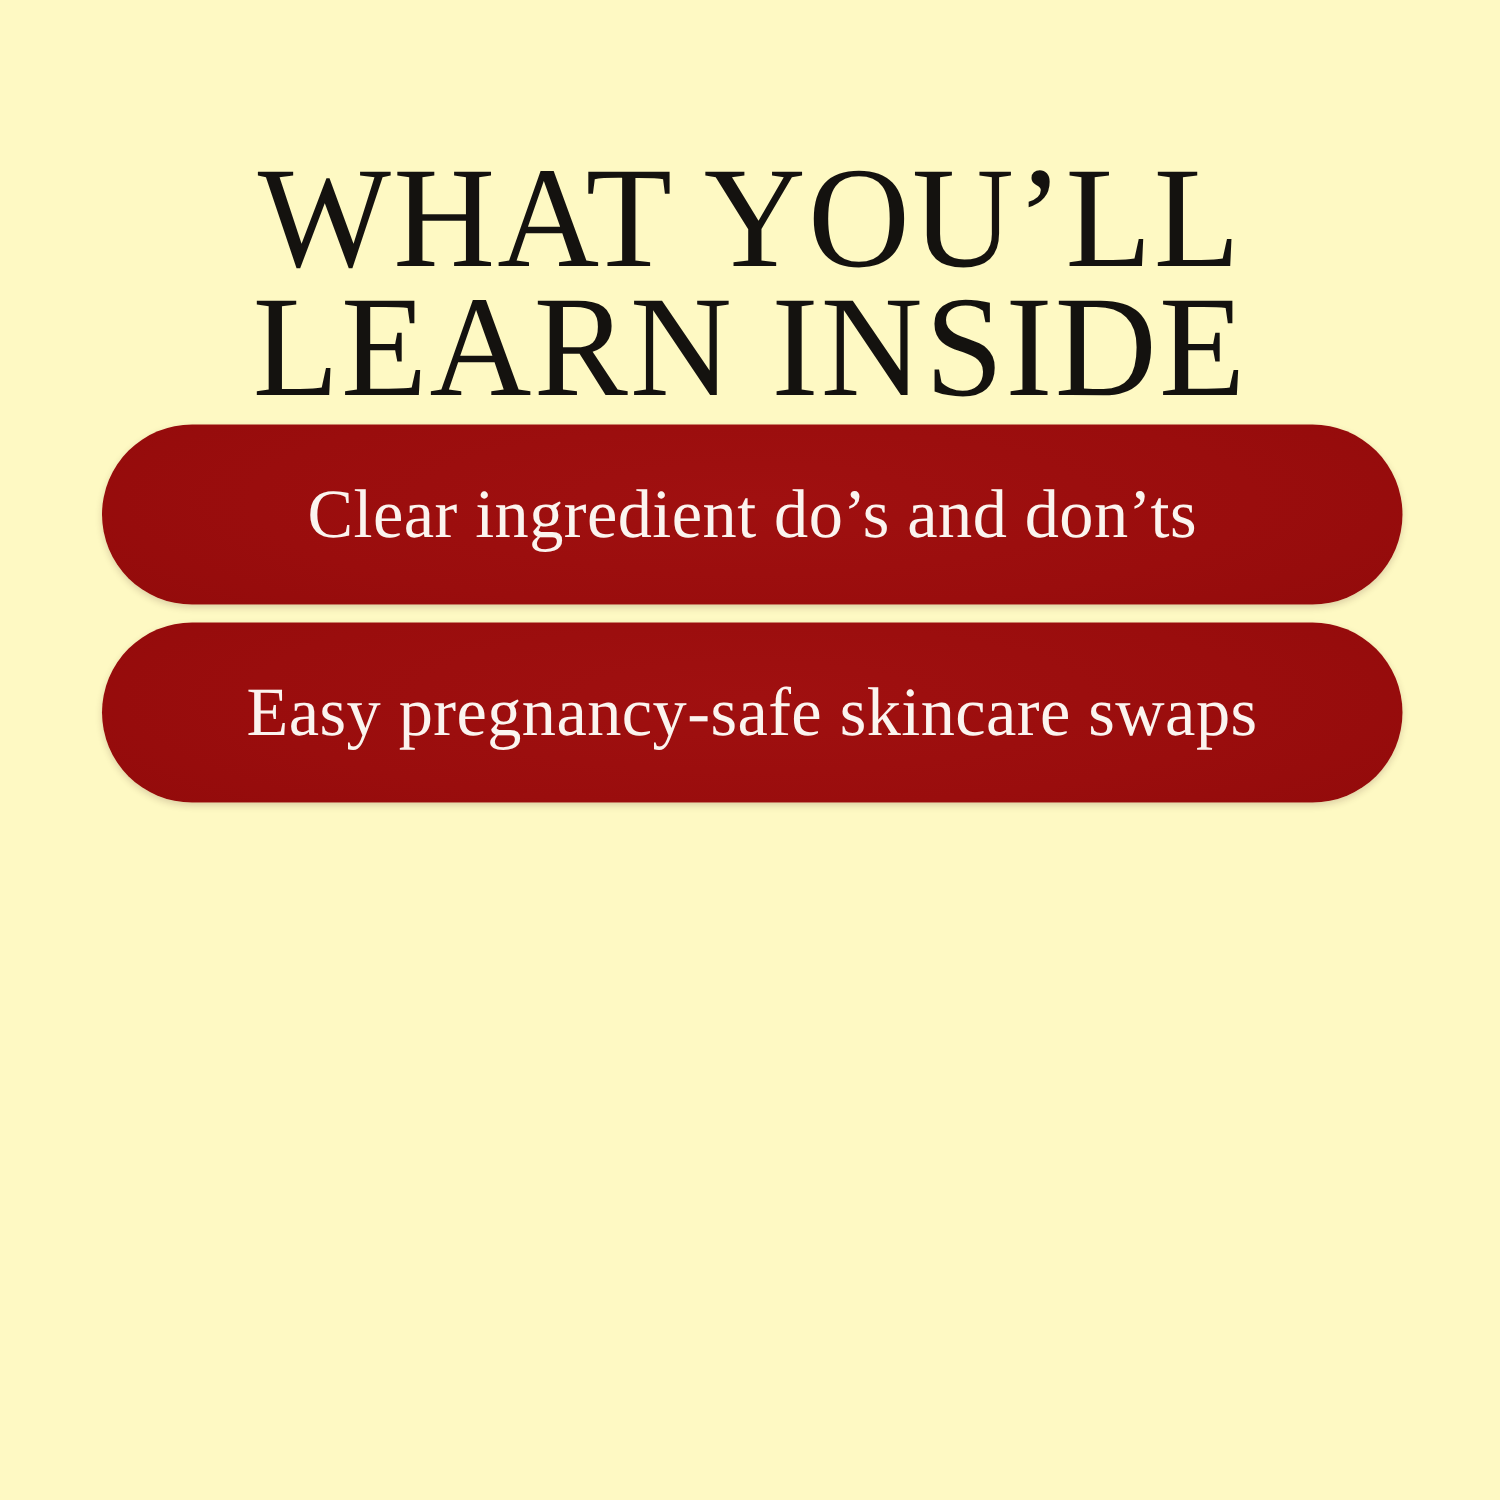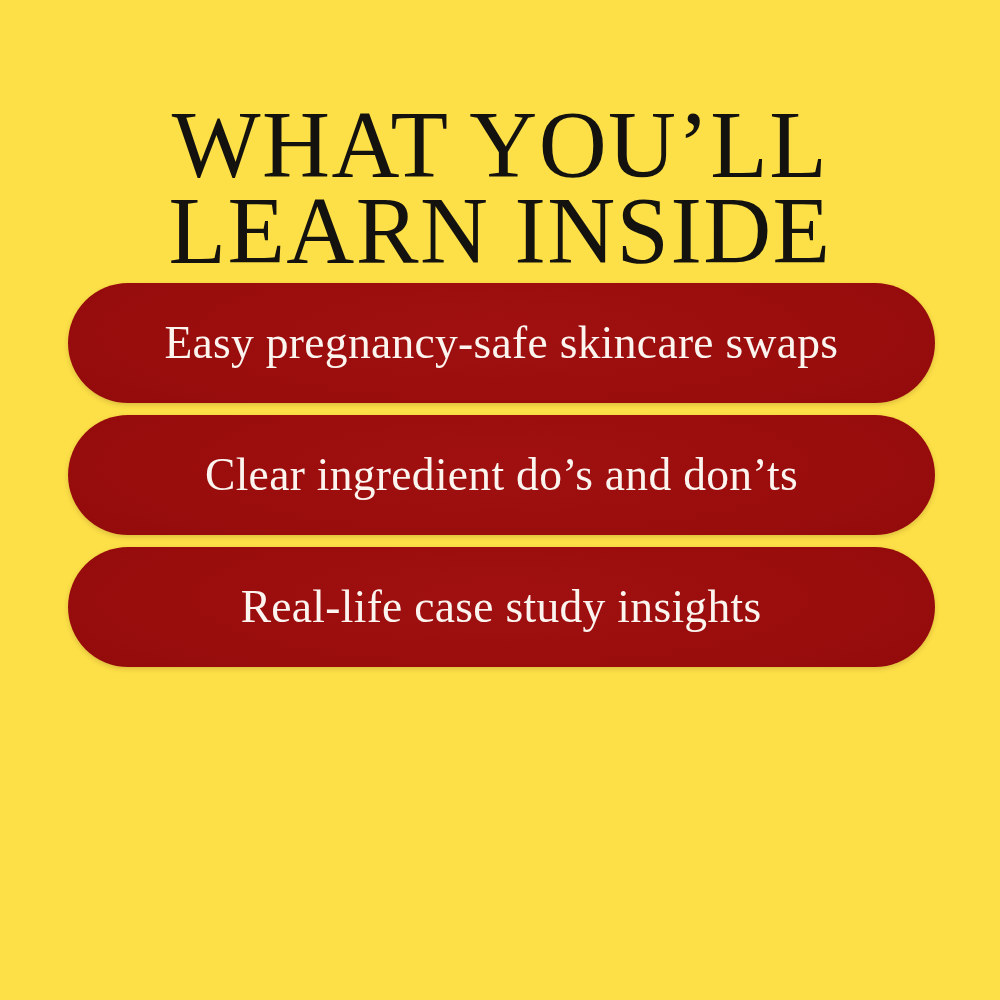--- a/index.html
+++ b/index.html
@@ -11,21 +11,21 @@
     height: 1000px;
     overflow: hidden;
     font-family: "Liberation Serif", "DejaVu Serif", serif;
   }
 
   #poster {
     position: relative;
     width: 1000px;
     height: 1000px;
     box-sizing: border-box;
-    background: #fde047;
+    background: #fef9c3;
   }
 
   
   #heading {
     position: absolute;
     left: 0;
     top: 38px;
     width: 1000px;
     text-align: center;
     color: #14120f;
@@ -84,27 +84,24 @@
 <body>
 
 <div id="poster">
 
   <h1 id="heading">WHAT YOU’LL
 LEARN INSIDE</h1>
 
   <div id="pill-list">
 
     <div class="pill">
+      <span class="pill-label">Clear ingredient do’s and don’ts</span>
+    </div>
+
+    <div class="pill">
       <span class="pill-label">Easy pregnancy-safe skincare swaps</span>
     </div>
 
-    <div class="pill">
-      <span class="pill-label">Clear ingredient do’s and don’ts</span>
-    </div>
 
-
-    <div class="pill">
-      <span class="pill-label">Real-life case study insights</span>
-    </div>
 
 
   </div>
 </div>
 
 </body></html>

